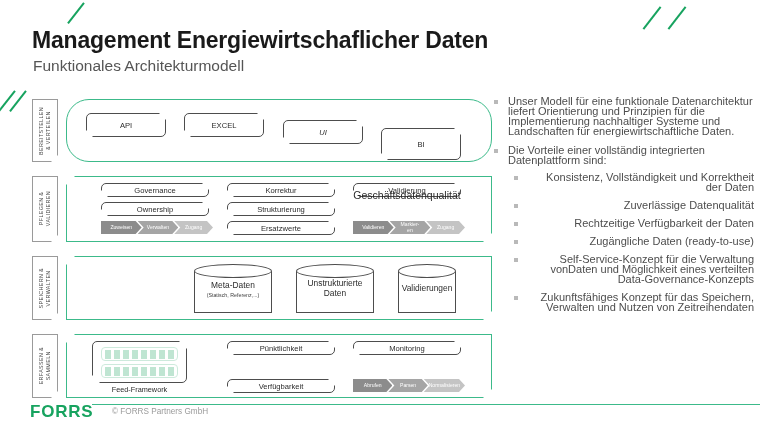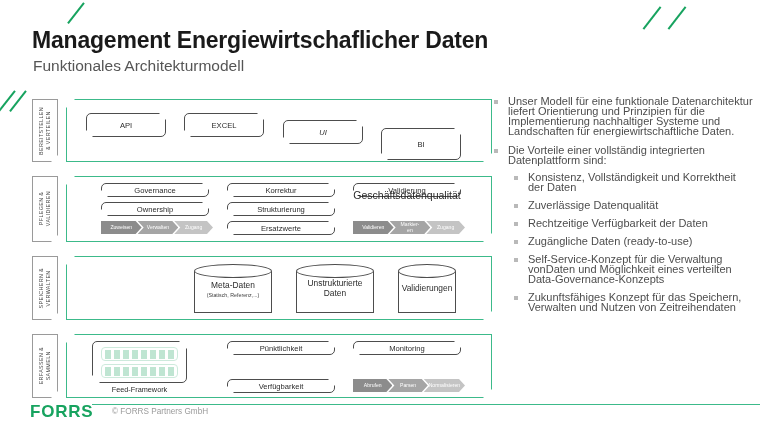--- a/index.html
+++ b/index.html
@@ -127,21 +127,21 @@
   .bullets { position: absolute; left: 492px; top: 96px; width: 262px; }
   .bullet {
     position: relative; padding-left: 16px;
     font-size: 11px; line-height: 10px; color: #4d4d4d;
     margin-bottom: 9px;
   }
   .bullet .dot {
     position: absolute; left: 2px; top: 4px;
     width: 4px; height: 4px; background: #b9b9b9;
   }
-  .bullets-sub { margin-left: 20px; margin-top: -2px; }
+  .bullets-sub { margin-left: 20px; margin-top: -2px; text-align: right; }
   .bullets-sub .bullet { margin-bottom: 8px; }
 
   
   .foot-rule {
     position: absolute; left: 92px; top: 404px; width: 668px; height: 1.3px;
     background: #3cba8a;
   }
   .logo {
     position: absolute; left: 30px; top: 402px;
     font-size: 17px; font-weight: bold; color: #17a35f;
@@ -164,21 +164,21 @@
   <div class="slash" style="left:676px; top:4px; width:2px; height:28px;"></div>
 
   <div class="title">Management Energiewirtschaflicher Daten</div>
   <div class="subtitle">Funktionales Architekturmodell</div>
 
   <div class="layer" style="top:99px; width:460px; height:63px;">
     <div class="side-label" style="height:63px;">
       <div class="side-label-inner">BEREITSTELLEN
 &amp; VERTEILEN</div>
     </div>
-    <div class="band" style="width:426px; height:63px;">
+    <div class="band" style="width:426px; height:63px;border-radius:23px;">
       <div class="node" style="left:19px; top:13px; width:80px; height:24px;">API</div>
       <div class="node" style="left:117px; top:13px; width:80px; height:24px;">EXCEL</div>
       <div class="node" style="left:216px; top:20px; width:80px; height:24px;font-style:italic;">UI</div>
       <div class="node" style="left:314px; top:28px; width:80px; height:32px;">BI</div>
     </div>
   </div>
 
   <div class="layer" style="top:176px; width:460px; height:66px;">
     <div class="side-label" style="height:66px;">
       <div class="side-label-inner">PFLEGEN &amp;

